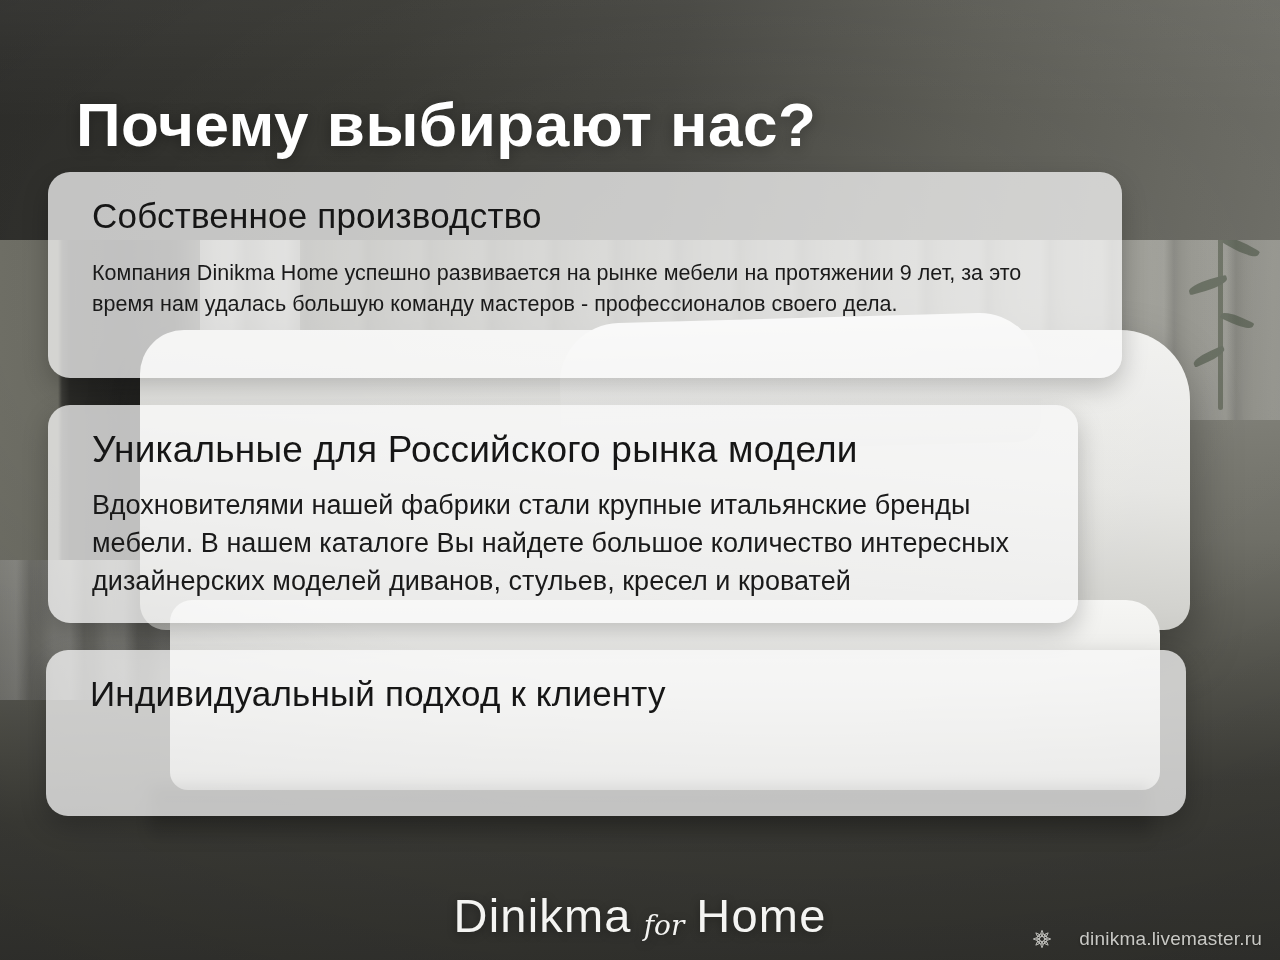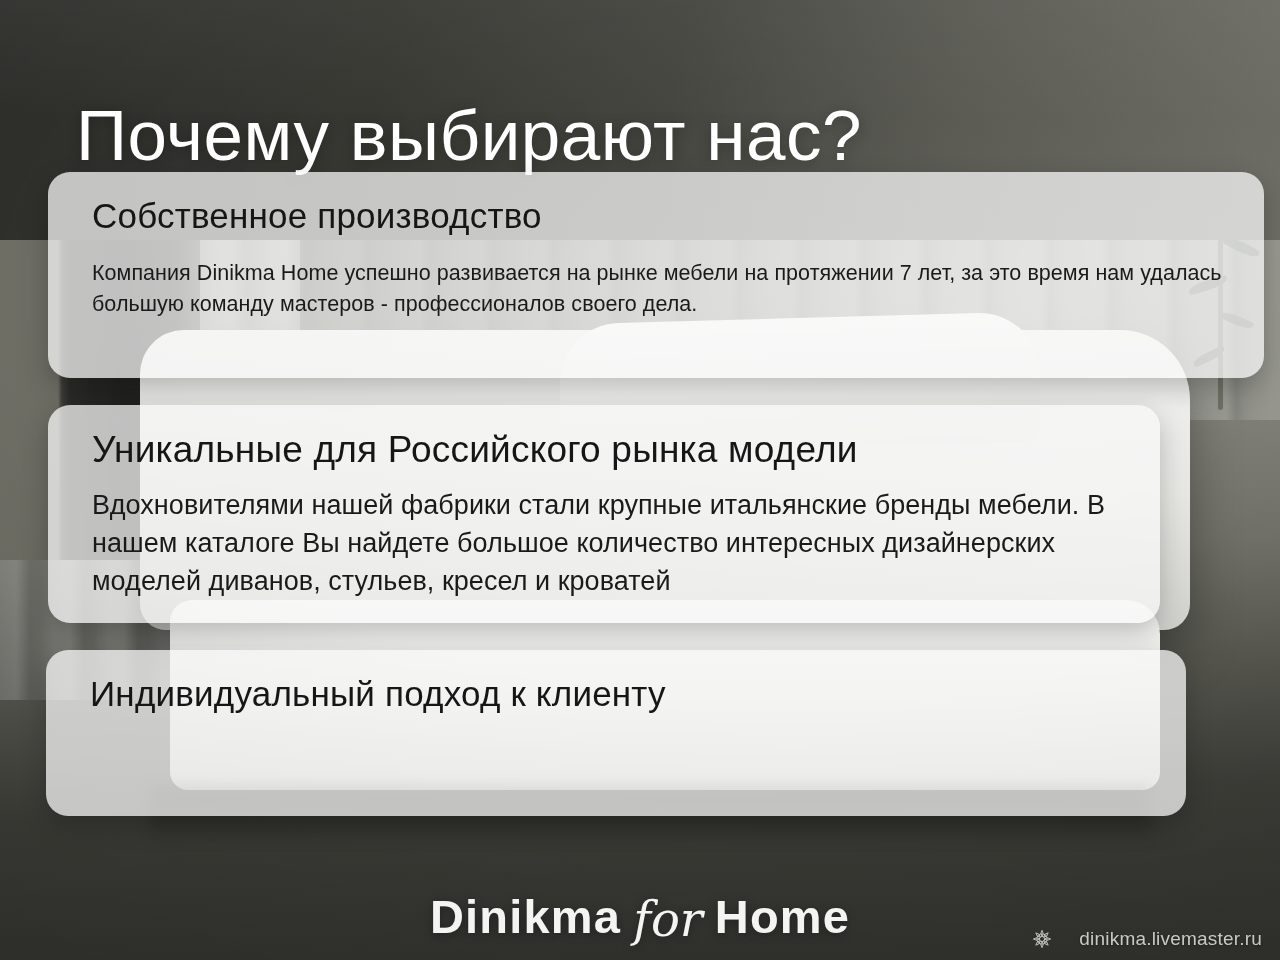--- a/index.html
+++ b/index.html
@@ -144,38 +144,38 @@
   }
 
   
   .content { position: absolute; inset: 0; }
 
   .page-title {
     position: absolute;
     left: 76px;
     top: 52px;
     color: #ffffff;
-    font-size: 71px;
+    font-size: 62px;
     line-height: 1.0;
-    font-weight: 400;
+    font-weight: 700;
     letter-spacing: 0.5px;
     white-space: nowrap;
     text-shadow: 0 2px 14px rgba(0,0,0,.30);
   }
 
   .card {
     position: absolute;
     background: rgba(248,248,248,0.74);
     border-radius: 22px;
     box-sizing: border-box;
     padding: 24px 36px 26px 44px;
     box-shadow: 0 10px 26px rgba(0,0,0,0.22);
   }
-  .card-1 { left: 48px; top: 172px;  width: 1216px; height: 206px; }
-  .card-2 { left: 48px; top: 405px;  width: 1112px; height: 218px; }
+  .card-1 { left: 48px; top: 172px;  width: 1074px; height: 206px; }
+  .card-2 { left: 48px; top: 405px;  width: 1030px; height: 218px; }
   .card-3 { left: 46px; top: 650px;  width: 1140px; height: 166px; }
 
   .card-title {
     color: #161616;
     font-weight: 400;
     font-size: 35px;
     line-height: 1.15;
     letter-spacing: 0.2px;
     margin: 0 0 10px 0;
     white-space: nowrap;
@@ -200,28 +200,28 @@
     left: 0;
     right: 0;
     top: 888px;
     text-align: center;
     color: #f4f4f2;
     white-space: nowrap;
     text-shadow: 0 2px 10px rgba(0,0,0,.35);
   }
   .logo-word {
     font-size: 47px;
-    font-weight: 700;
+    font-weight: 400;
     letter-spacing: 1.2px;
     vertical-align: baseline;
   }
   .logo-for {
     font-family: "DejaVu Serif", serif;
     font-style: italic;
-    font-size: 48px;
+    font-size: 28px;
     font-weight: 400;
     padding: 0 12px;
     vertical-align: baseline;
     position: relative;
     top: 3px;
   }
 
   
   .watermark {
     position: absolute;
@@ -270,21 +270,21 @@
   <div class="bg-layer bg-floor"></div>
   <div class="bg-layer bg-floor-gloss"></div>
   <div class="bg-layer bg-vignette"></div>
 
   <div class="content">
 
     <h1 class="page-title">Почему выбирают нас?</h1>
 
     <div class="card card-1">
       <p class="card-title">Собственное производство</p>
-      <p class="card-body">Компания Dinikma Home успешно развивается на рынке мебели на протяжении 7 лет, за это время нам удалась большую команду мастеров - профессионалов своего дела.</p>
+      <p class="card-body">Компания Dinikma Home успешно развивается на рынке мебели на протяжении 9 лет, за это время нам удалась большую команду мастеров - профессионалов своего дела.</p>
     </div>
 
     <div class="card card-2">
       <p class="card-title">Уникальные для Российского рынка модели</p>
       <p class="card-body">Вдохновителями нашей фабрики стали крупные итальянские бренды мебели. В нашем каталоге Вы найдете большое количество интересных дизайнерских моделей диванов, стульев, кресел и кроватей</p>
     </div>
 
     <div class="card card-3">
       <p class="card-title">Индивидуальный подход к клиенту</p>
     </div>

